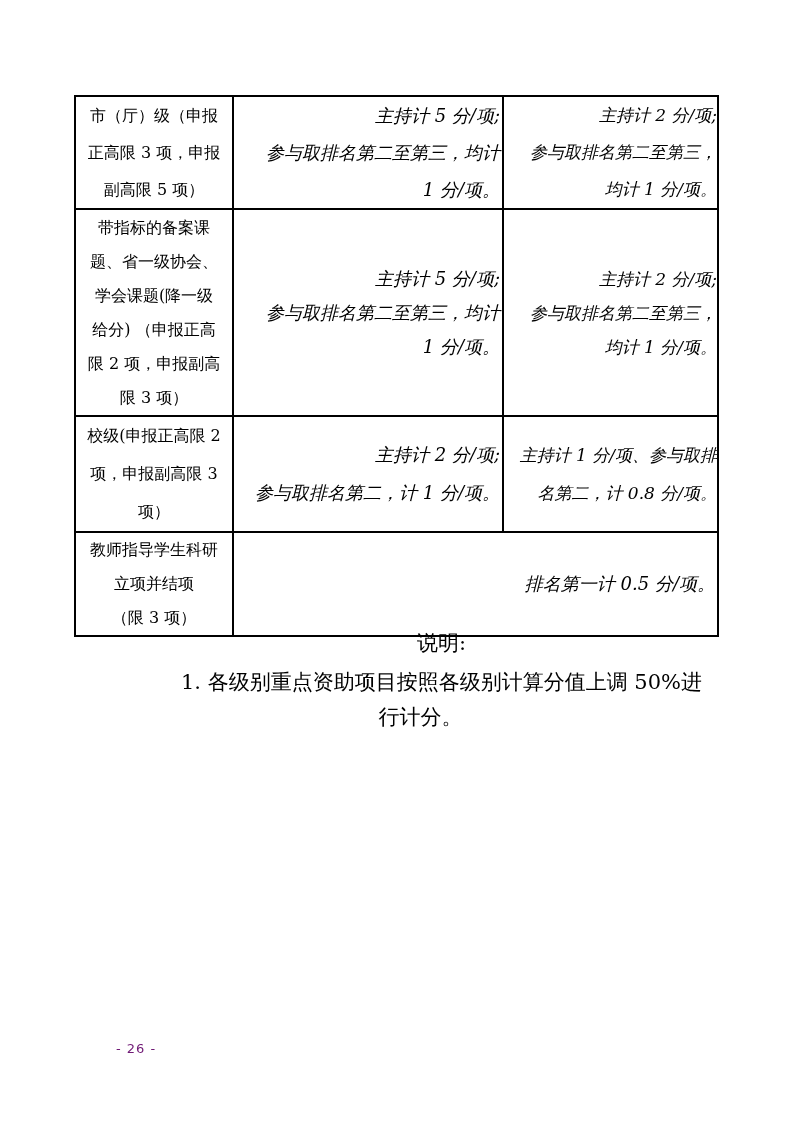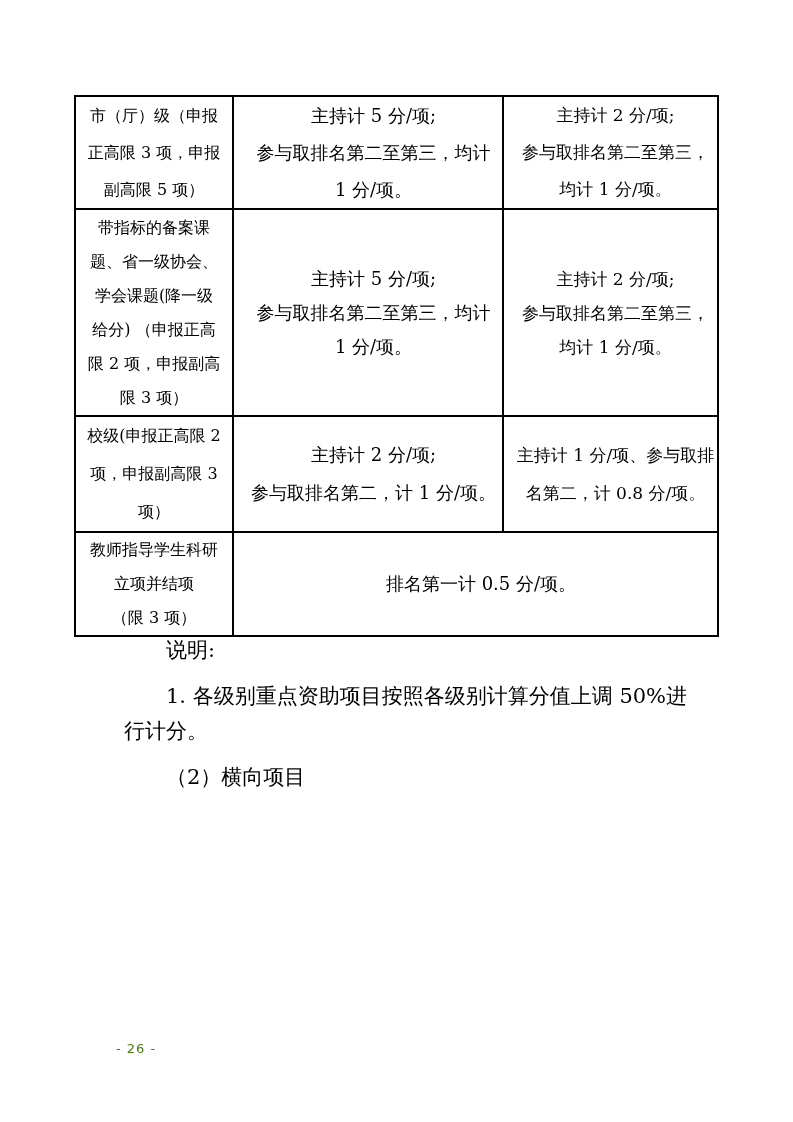--- a/index.html
+++ b/index.html
@@ -10,35 +10,35 @@
   }
   .score-table {
     position:absolute; left:74px; top:95px; width:643px;
     border-collapse:collapse; table-layout:fixed;
   }
   .score-table td {
     border:2px solid #000; vertical-align:middle;
     white-space:pre-line; padding:0; overflow:hidden;
   }
   td.cat { text-align:center; font-size:16px; padding:0 4px; }
-  td.det { font-size:18px; text-align:center; padding:0 2px 0 13px; }
+  td.det { font-size:18px; text-align:right; padding:0 2px 0 13px;font-style:italic; }
   td.det.c3 { font-size:17px; padding:0 0 0 10px; }
   tr.r1 { height:112px; } tr.r1 td { line-height:37px; }
   tr.r2 { height:207px; } tr.r2 td { line-height:34px; }
   tr.r3 { height:104px; } tr.r3 td { line-height:38px; }
   tr.r4 { height:102px; } tr.r4 td { line-height:34px; }
   .body-text {
     position:absolute; left:113px; top:622px; width:615px;
     font-size:21px; line-height:35px;
   }
-  .para { margin:11px; text-indent:2em; white-space:pre-line; text-align:left; }
+  .para { margin:4px; text-indent:2em; white-space:pre-line; text-align:center; }
   .footer {
     position:absolute; left:116px; top:1041px; font-size:13px;
     font-family:"DejaVu Sans","Liberation Sans",sans-serif;
-    color:#4d7c0f; letter-spacing:1px;
+    color:#701a75; letter-spacing:1px;
   }
 </style>
 </head>
 <body>
 
 <div class="page">
 
   <table class="score-table">
     <colgroup>
       <col style="width:158px">
@@ -86,18 +86,17 @@
 （限 3 项）</td>
         <td class="det" colspan="2">排名第一计 0.5 分/项。</td>
       </tr>
     </tbody>
   </table>
 
   <div class="body-text">
     <p class="para">说明:</p>
     <p class="para">1. 各级别重点资助项目按照各级别计算分值上调 50%进
 行计分。</p>
-    <p class="para">（2）横向项目</p>
   </div>
 
   <div class="footer">- 26 -</div>
 
 </div>
 
 </body></html>

